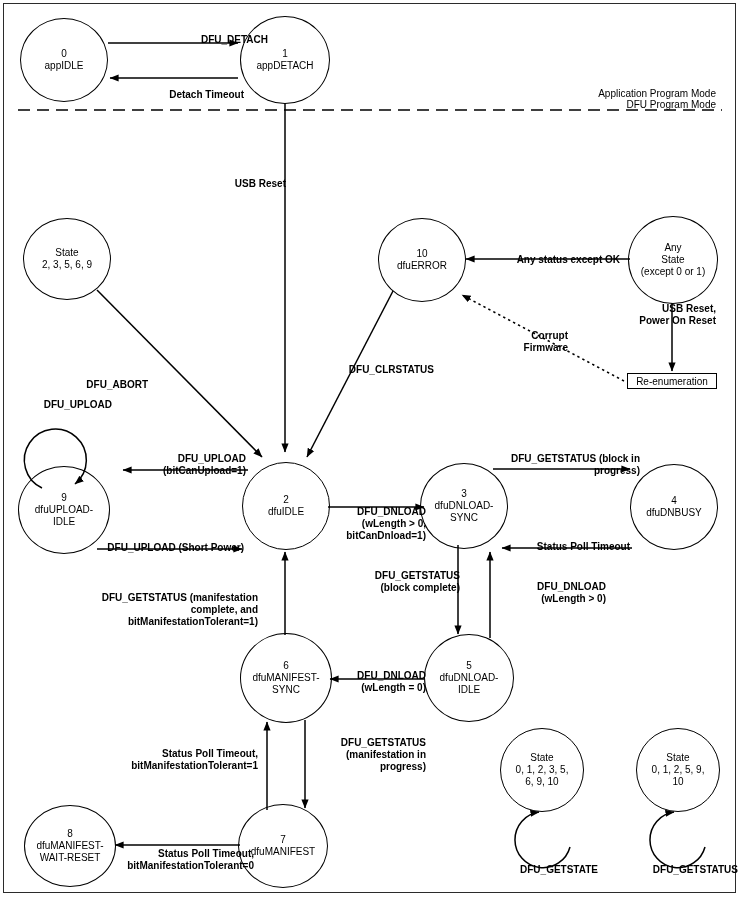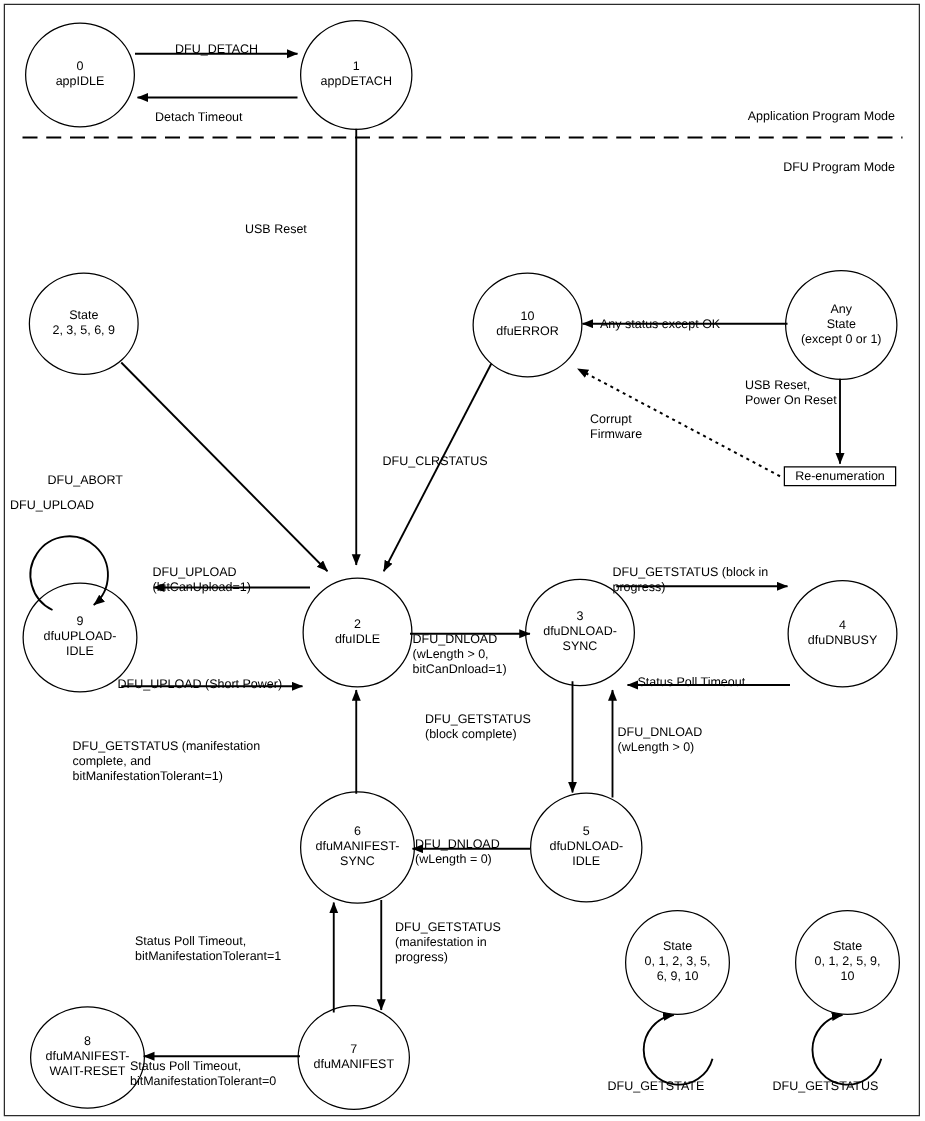--- a/index.html
+++ b/index.html
@@ -10,21 +10,21 @@
   svg#wires{position:absolute;left:0;top:0;width:740px;height:897px;}
   .node{position:absolute;border:1.4px solid #000;border-radius:50%;
         display:flex;align-items:center;justify-content:center;text-align:center;
         font-size:10px;line-height:12px;color:#000;background:transparent;
         box-sizing:border-box;}
   .node span{display:block;white-space:pre-line;}
   .boxnode{position:absolute;border:1.2px solid #000;background:#fff;
         display:flex;align-items:center;justify-content:center;text-align:center;
         font-size:10px;line-height:11px;color:#000;box-sizing:border-box;}
   .lbl{position:absolute;font-size:10px;line-height:12px;color:#000;
-       text-align:left;white-space:pre-line;background:transparent;}
+       text-align:right;white-space:pre-line;background:transparent;font-weight:bold;}
   .modelbl{position:absolute;font-size:10px;color:#000;
        text-align:right;white-space:nowrap;}
 </style>
 </head>
 <body>
 
 <div id="canvas">
 
   <div id="frame"></div>
 
@@ -83,21 +83,21 @@
 
       <line x1="240" y1="845" x2="115" y2="845" marker-end="url(#ahs)"></line>
 
       <path d="M 570 847 A 28 28 0 1 1 539 812" marker-end="url(#ahs)"></path>
 
       <path d="M 705 847 A 28 28 0 1 1 674 812" marker-end="url(#ahs)"></path>
     </g>
   </svg>
 
   <div class="modelbl" style="right:24px;top:88px;">Application Program Mode</div>
-  <div class="modelbl" style="right:24px;top:129px;text-align:right;">DFU Program Mode</div>
+  <div class="modelbl" style="right:24px;top:99px;text-align:right;">DFU Program Mode</div>
 
   <div class="node" style="left:20px;top:18px;width:88px;height:84px;">
     <span>0
 appIDLE</span>
   </div>
 
   <div class="node" style="left:240px;top:16px;width:90px;height:88px;">
     <span>1
 appDETACH</span>
   </div>

